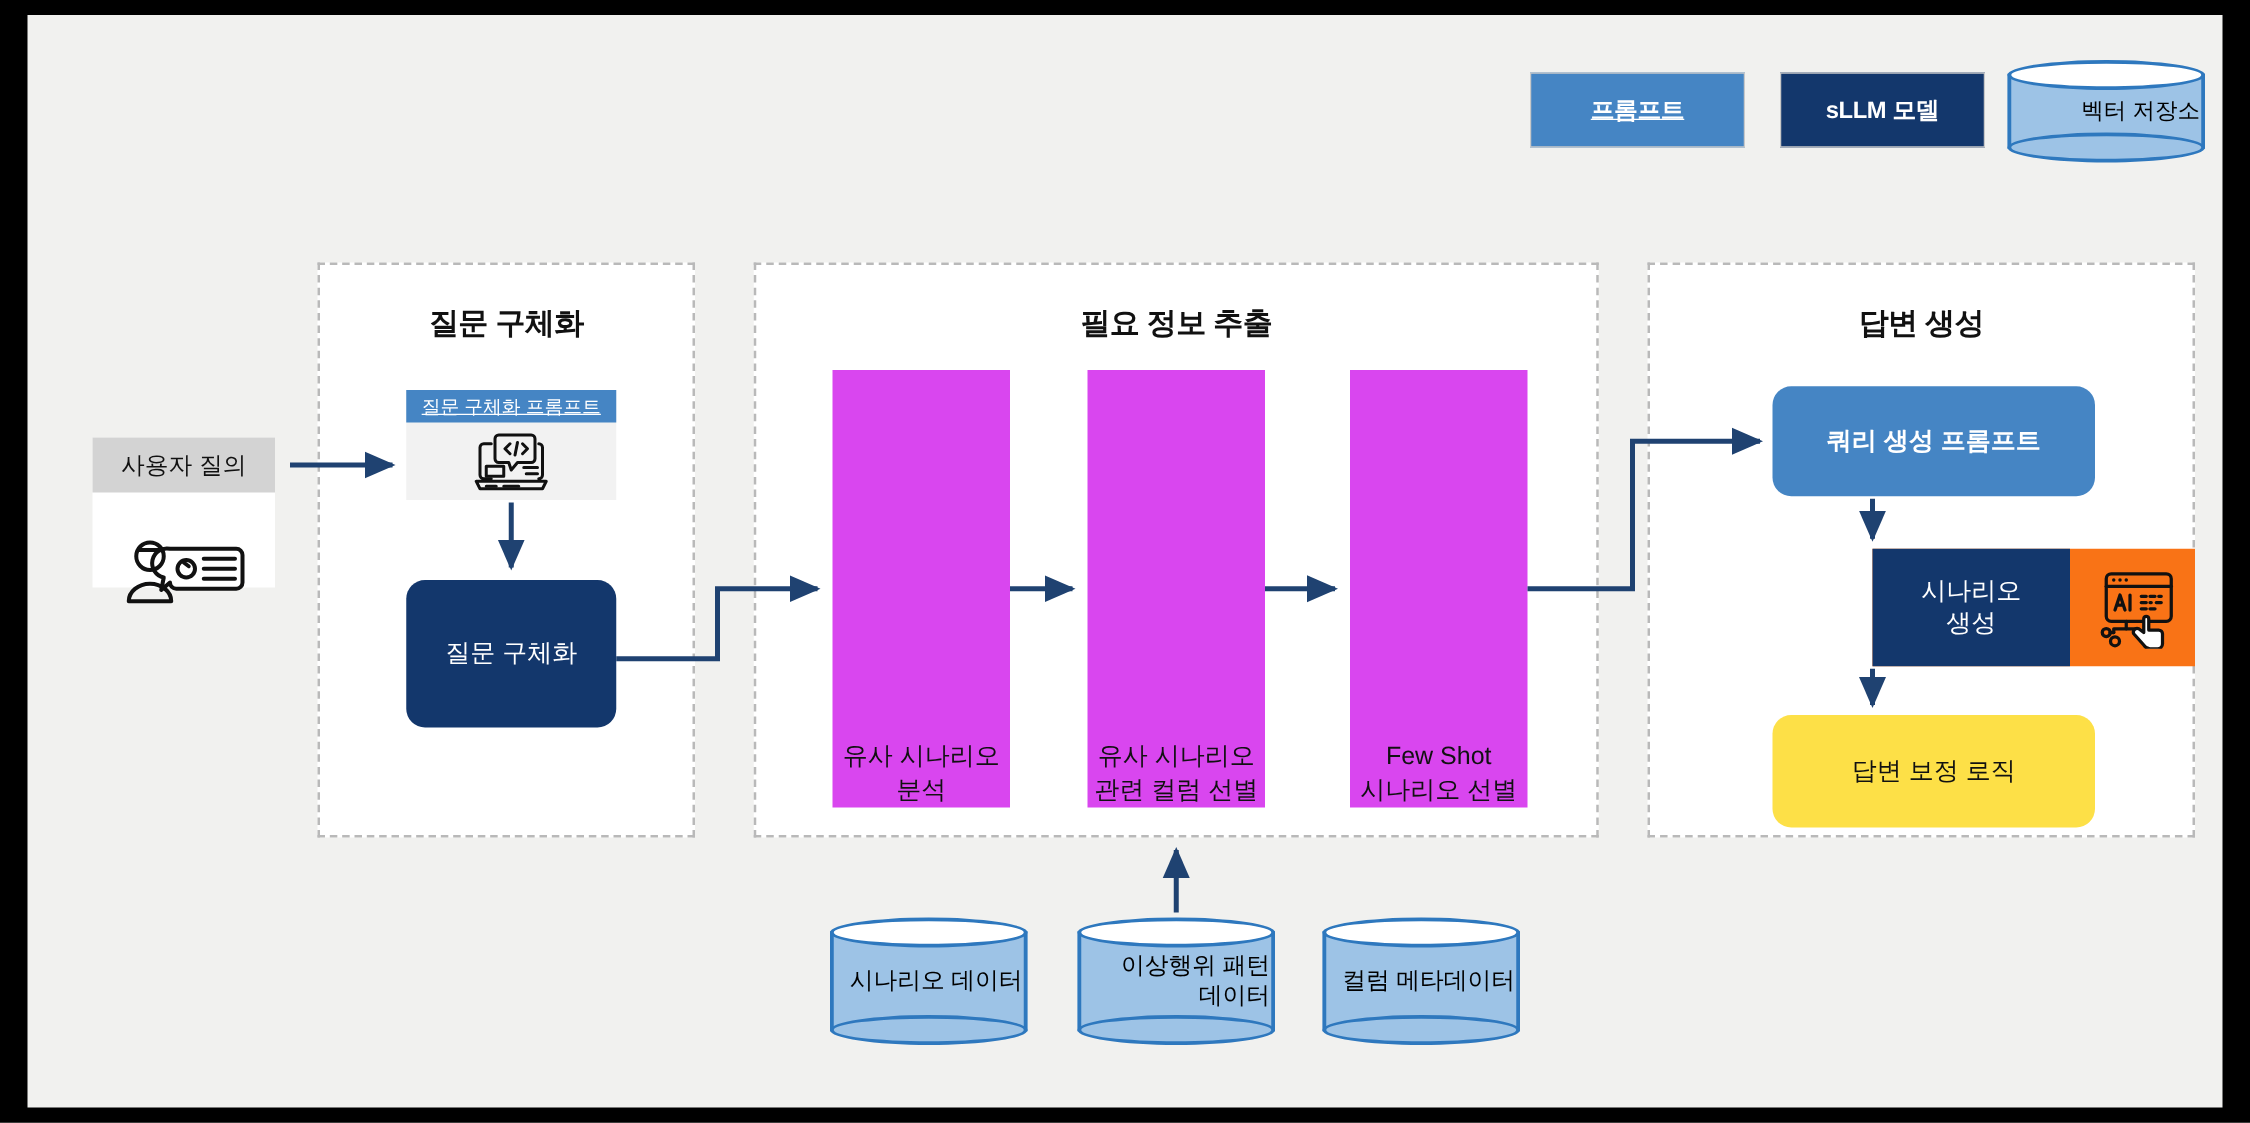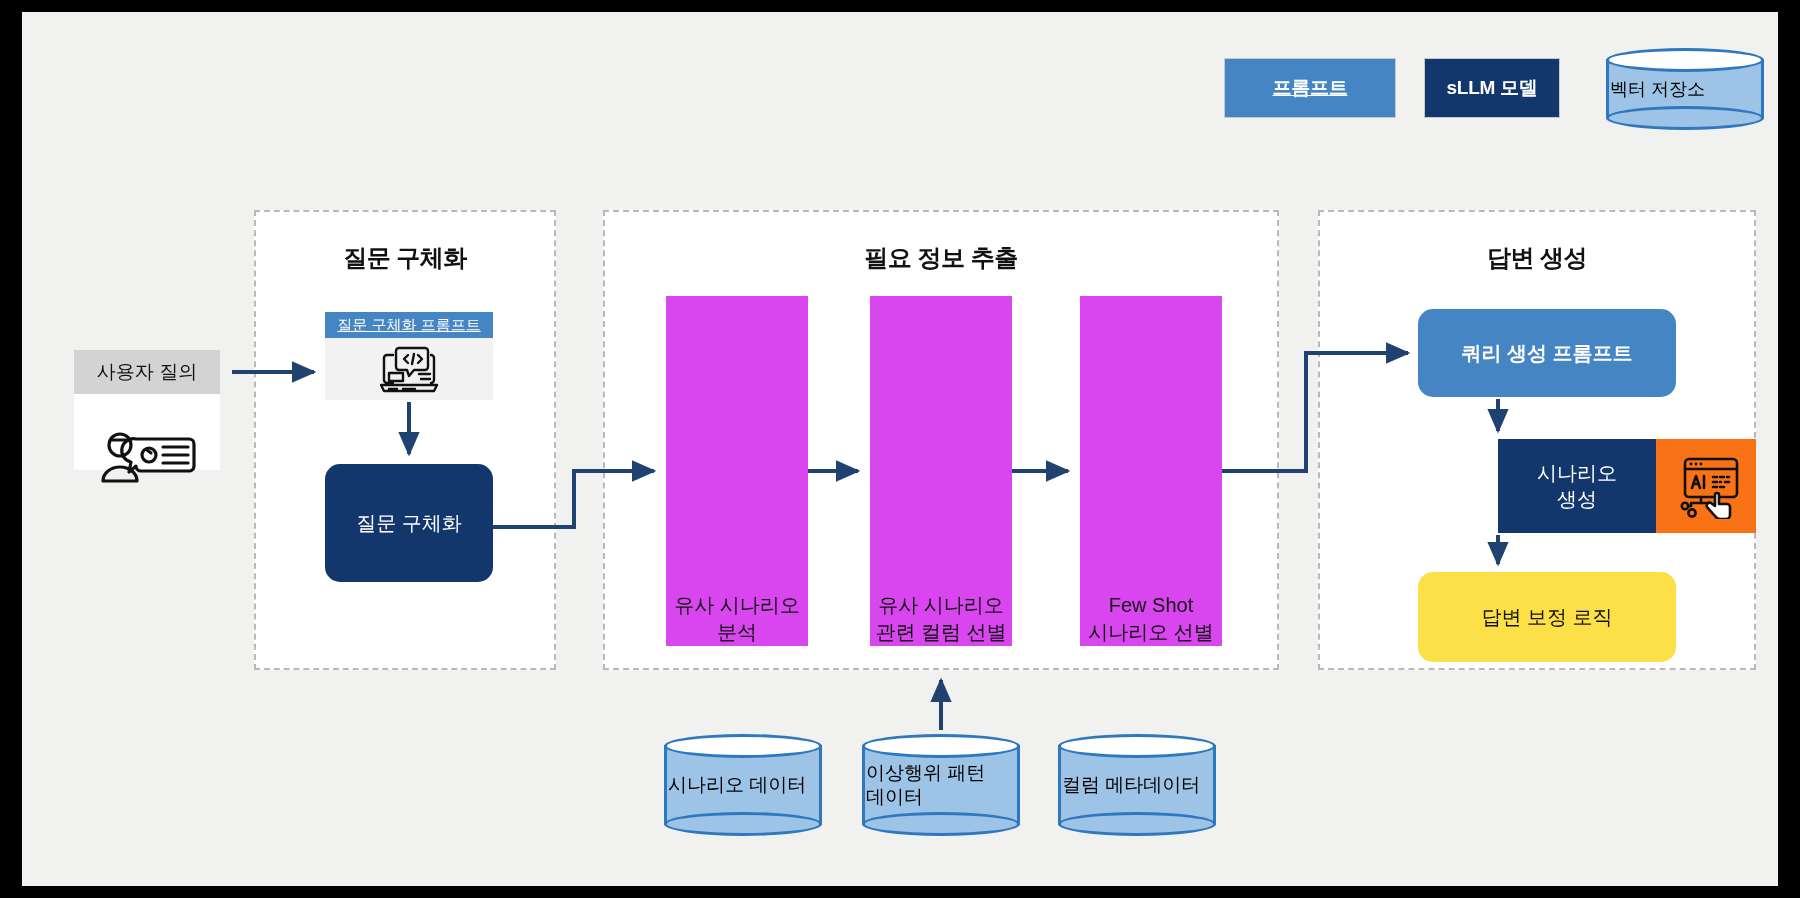--- a/index.html
+++ b/index.html
@@ -23,21 +23,21 @@
     display: flex; align-items: center; justify-content: center;
     font-size: 19px; font-weight: 700; letter-spacing: -0.3px;
     color: #FFFFFF; text-align: center;
   }
   #legend-prompt {
     left: 1202px; top: 46px; width: 172px; height: 60px;
     background: #4585C4; border: 1px solid #C8C8C8;
   }
   #legend-prompt span { text-decoration: underline; }
   #legend-sllm {
-    left: 1402px; top: 46px; width: 136px; height: 60px;
+    left: 1402px; top: 46px; width: 164px; height: 60px;
     background: #13376C; border: 1px solid #C8C8C8;
   }
   #legend-vector {
     left: 1584px; top: 36px; width: 158px; height: 82px;
   }
   #legend-vector .cyl-label {
     color: #000000; font-size: 18px; font-weight: 400;
   }
 
   
@@ -55,21 +55,21 @@
   }
   .cylinder .cyl-bottom {
     position: absolute; left: 0; right: 0; bottom: 0; height: 24px;
     background: #9DC3E6;
     border: 3px solid #2E78BE;
     border-radius: 50%;
   }
   .cylinder .cyl-label {
     position: absolute; left: 0; right: 0; top: 50%;
     transform: translateY(-50%);
-    text-align: left; font-size: 19px; color: #000000;
+    text-align: right; font-size: 19px; color: #000000;
     line-height: 1.25; z-index: 3; padding: 0 4px;
   }
 
   
   .group {
     position: absolute;
     border: 2px dashed #B9B9B9;
     background: #FFFFFF;
   }
   .group-title {

